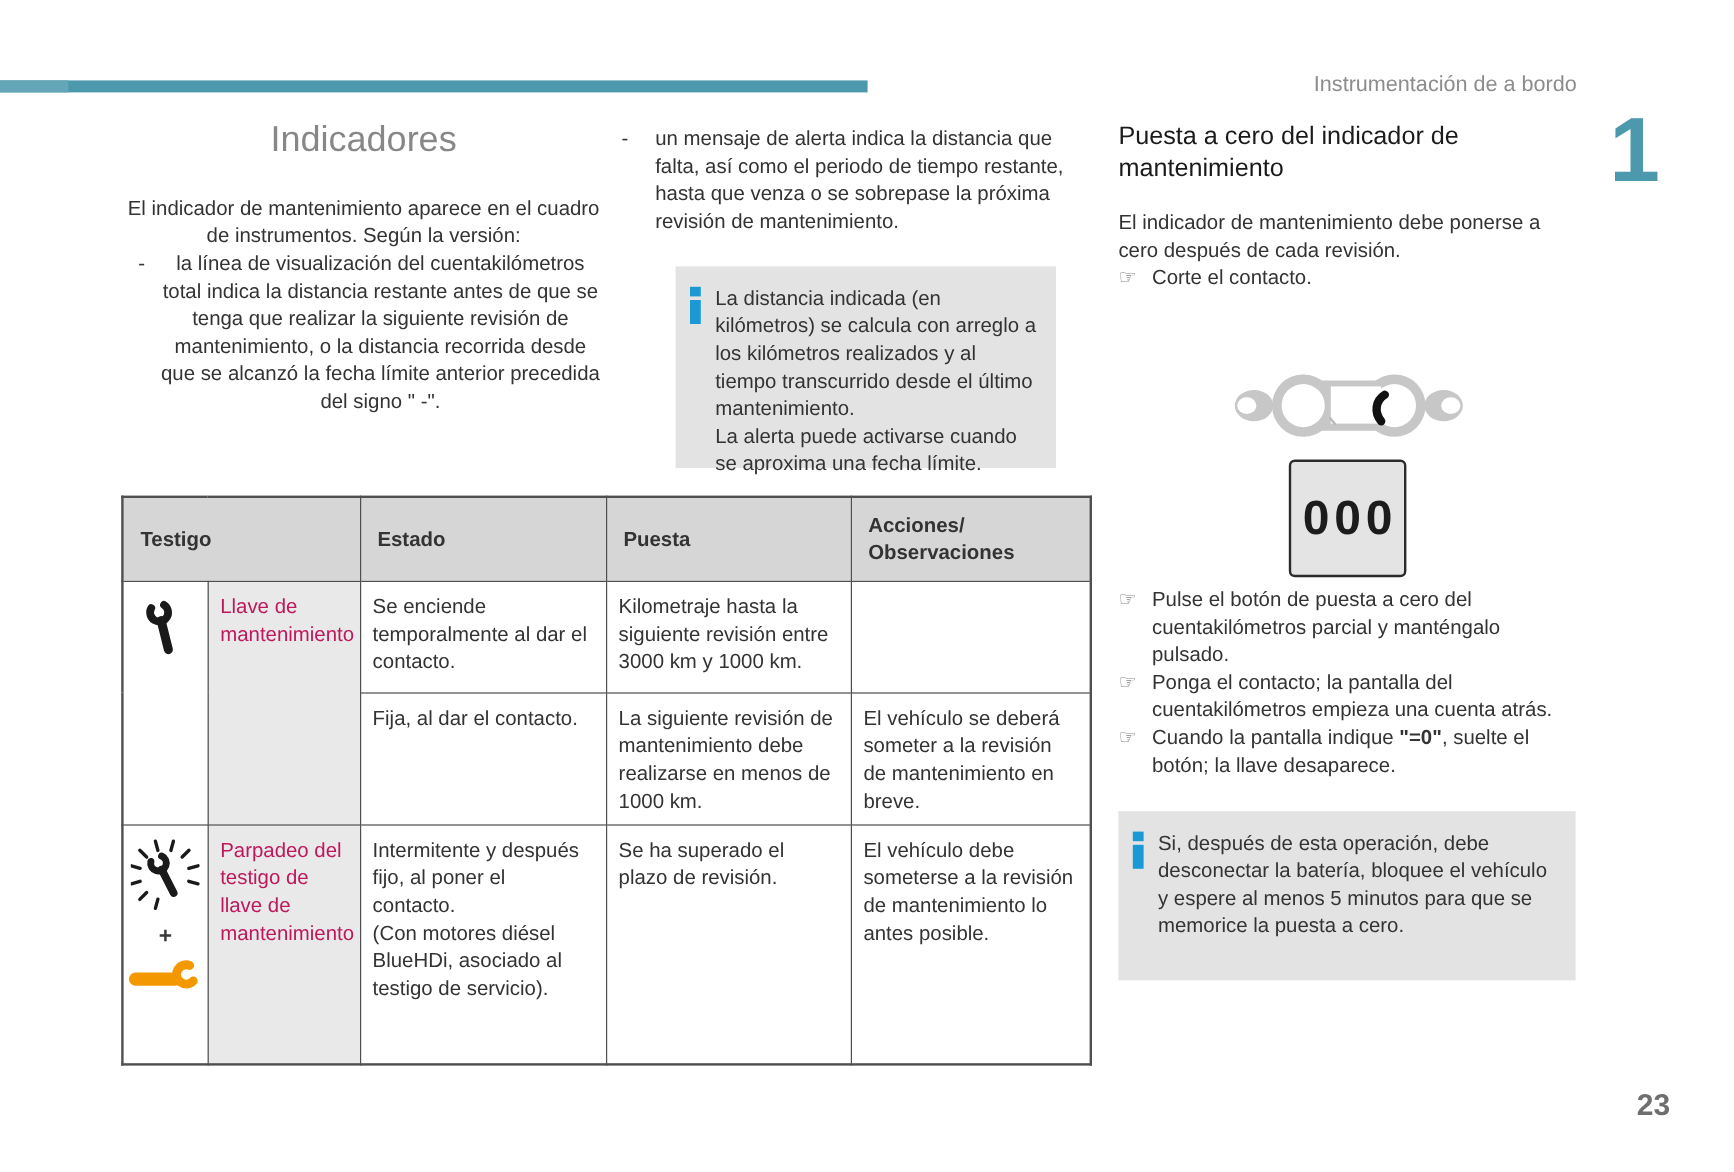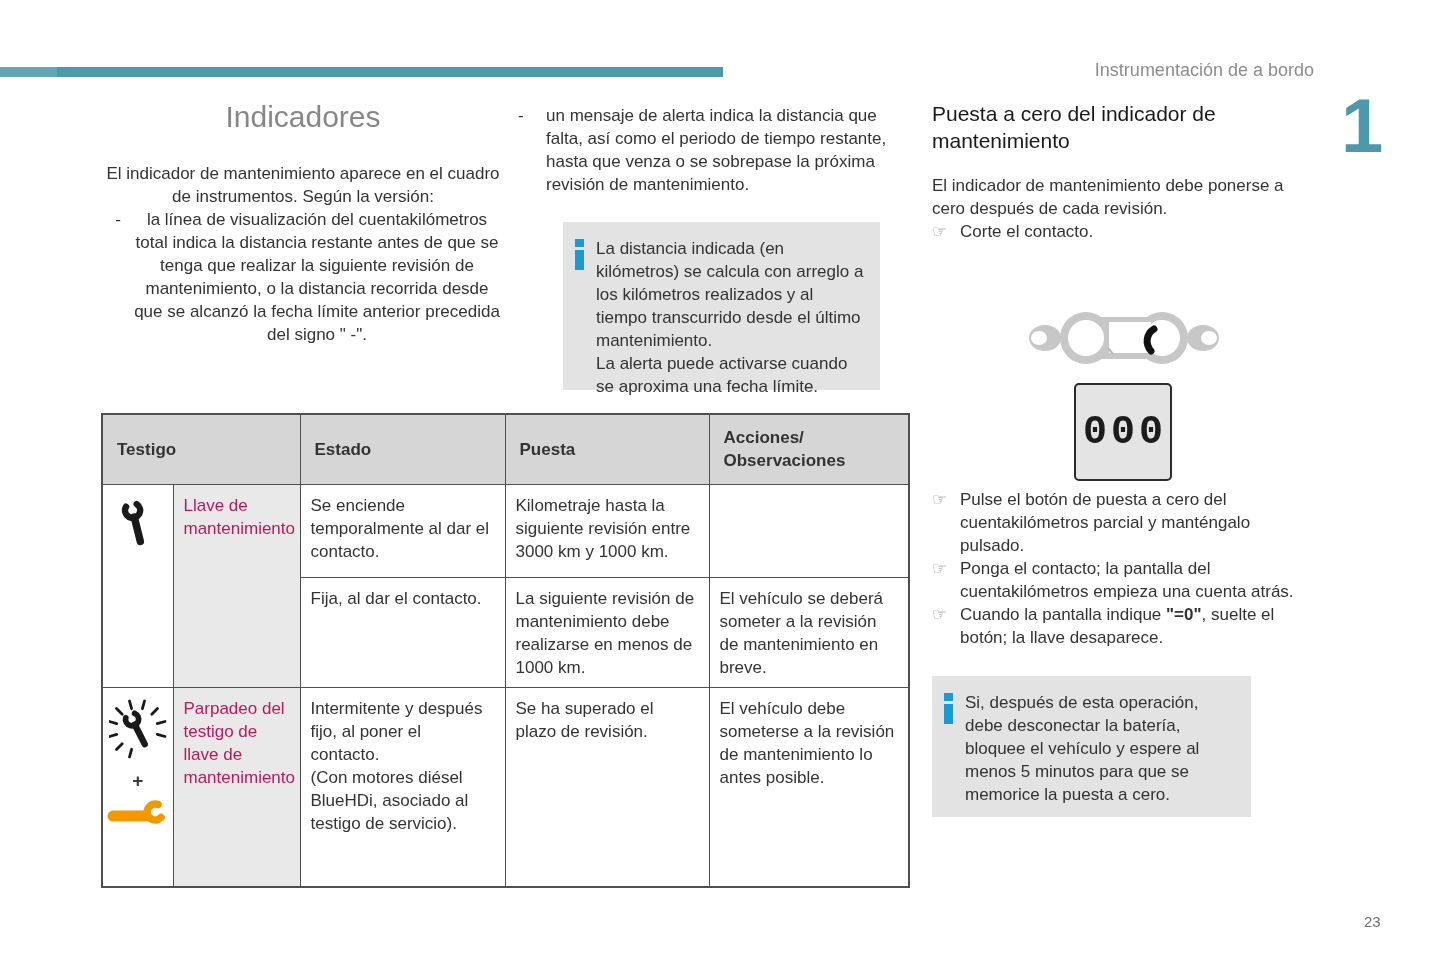--- a/index.html
+++ b/index.html
@@ -6,21 +6,21 @@
   html,body { background:#ffffff; }
   body {
     width:1445px; height:977px; position:relative; overflow:hidden;
     font-family:"Liberation Sans","DejaVu Sans",sans-serif;
     color:#333; font-size:17px; line-height:23px;
   }
   .topbar { position:absolute; left:0; top:67px; width:723px; height:10px; background:#4c98ac; }
   .topbar .tb-light { position:absolute; left:0; top:0; width:57px; height:10px; background:#63a6b7; }
   .header-title { position:absolute; top:59px; right:131px; font-size:18px; font-weight:normal; color:#8c8c8c; }
   .chapter-num { position:absolute; left:1341px; top:88px; font-size:76px; line-height:1; font-weight:bold; color:#4c98ac; }
-  .page-num { position:absolute; left:1364px; top:910px; font-size:15px; font-weight:normal; color:#6e6e6e; }
+  .page-num { position:absolute; left:1364px; top:910px; font-size:25px; font-weight:bold; color:#6e6e6e; }
 
   .col { position:absolute; top:100px; }
   .col-left   { left:104px; width:398px;text-align:center; }
   .col-mid    { left:518px; width:395px; top:104px; }
   .col-right  { left:932px; width:384px; }
 
   .h-gray  { font-size:30px; line-height:34px; font-weight:normal; color:#878787; }
   .h-black { font-size:26px; line-height:30px; font-weight:bold; color:#1a1a1a; margin-top:13px; }
   .h-right { font-size:21px; line-height:27px; font-weight:normal; color:#1a1a1a; }
   .para { margin-top:28px; }
@@ -28,30 +28,30 @@
 
   .dash-item { display:flex; }
   .dash-item .dash { width:28px; flex:0 0 28px; }
   .pre { white-space:pre-line; }
 
   .pointer-item { display:flex; }
   .pointer-item .pt { width:28px; flex:0 0 28px; color:#8a8a8a; font-size:17px; }
 
   .infobox { position:absolute; background:#e3e3e3; padding:15px 14px 0 12px; }
   .infobox-mid   { left:519px; top:222px; width:317px; height:168px;margin-left:44px; }
-  .infobox-right { left:932px; top:676px; width:319px; height:141px; }
+  .infobox-right { left:932px; top:676px; width:381px; height:141px; }
   .infobox .inner { display:flex; }
   .info-i { flex:0 0 21px; padding-top:2px; }
   .info-i .dot  { width:9px; height:8px;  background:#1a99d4; }
   .info-i .bar  { width:9px; height:20px; background:#1a99d4; margin-top:3px; }
 
   .illus-cluster { position:absolute; left:1028px; top:310px; width:192px; height:56px; }
   .odometer { position:absolute; left:1074px; top:383px; width:98px; height:98px;
     background:#e4e4e4; border:2px solid #2b2b2b; border-radius:5px;
-    display:flex; align-items:center; justify-content:center;font-family:Liberation Mono, monospace; }
+    display:flex; align-items:center; justify-content:center; }
   .odometer span { font-size:40px; font-weight:bold; letter-spacing:4px; color:#1c1c1c;
     margin-right:-4px; }
 
   table.maint { position:absolute; left:101px; top:413px; width:807px;
     border-collapse:collapse; table-layout:fixed; border:2px solid #4f4f4f; }
   table.maint th, table.maint td { border:1px solid #4f4f4f; vertical-align:top;
     font-size:17px; line-height:23px; font-weight:normal; text-align:left; }
   table.maint thead th { background:#d6d6d6; font-weight:bold; vertical-align:middle;
     padding:6px 10px 6px 14px; }
   table.maint td { padding:9px 10px 8px 10px; }

